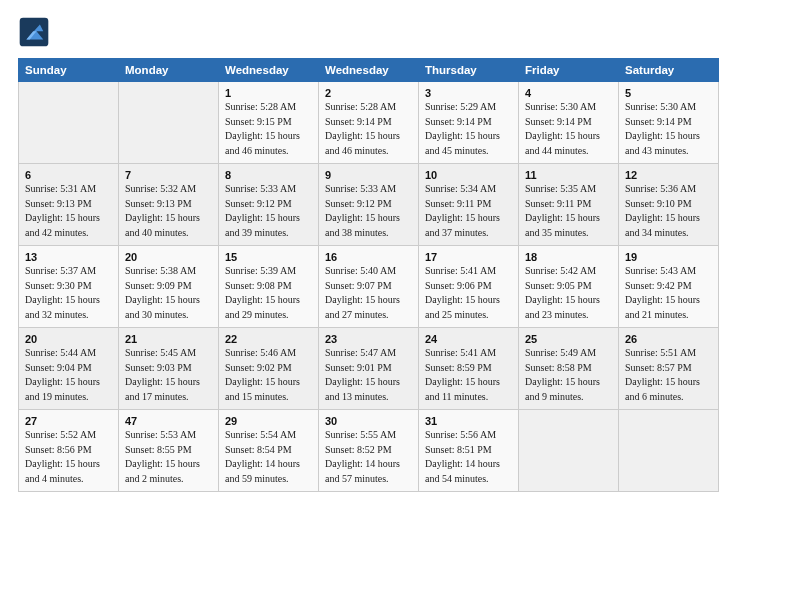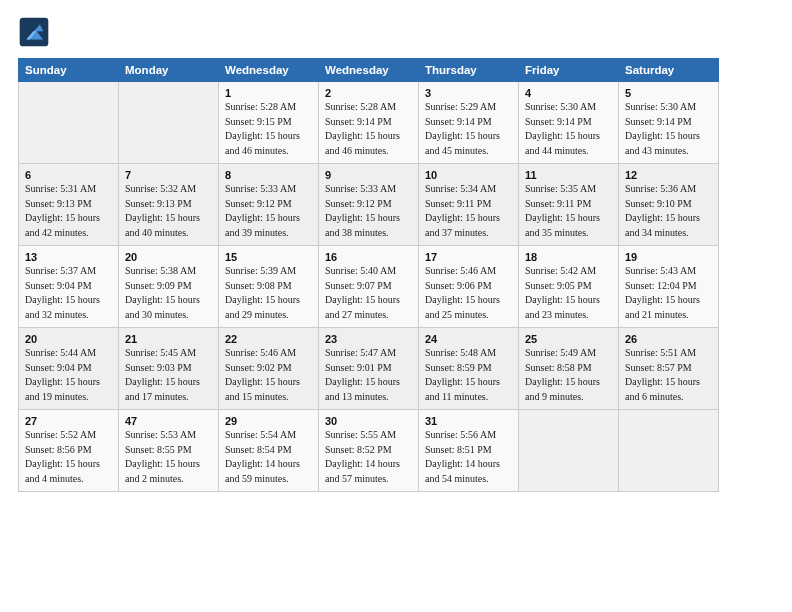--- a/index.html
+++ b/index.html
@@ -217,21 +217,21 @@
             <div class="day-info">Sunrise: 5:36 AM
 Sunset: 9:10 PM
 Daylight: 15 hours
 and 34 minutes.</div>
           </td>
         </tr>
         <tr>
           <td>
             <span class="day-num">13</span>
             <div class="day-info">Sunrise: 5:37 AM
-Sunset: 9:04 PM
+Sunset: 9:30 PM
 Daylight: 15 hours
 and 32 minutes.</div>
           </td>
           <td>
             <span class="day-num">20</span>
             <div class="day-info">Sunrise: 5:38 AM
 Sunset: 9:09 PM
 Daylight: 15 hours
 and 30 minutes.</div>
           </td>
@@ -244,36 +244,36 @@
           </td>
           <td>
             <span class="day-num">16</span>
             <div class="day-info">Sunrise: 5:40 AM
 Sunset: 9:07 PM
 Daylight: 15 hours
 and 27 minutes.</div>
           </td>
           <td>
             <span class="day-num">17</span>
-            <div class="day-info">Sunrise: 5:46 AM
+            <div class="day-info">Sunrise: 5:41 AM
 Sunset: 9:06 PM
 Daylight: 15 hours
 and 25 minutes.</div>
           </td>
           <td>
             <span class="day-num">18</span>
             <div class="day-info">Sunrise: 5:42 AM
 Sunset: 9:05 PM
 Daylight: 15 hours
 and 23 minutes.</div>
           </td>
           <td>
             <span class="day-num">19</span>
             <div class="day-info">Sunrise: 5:43 AM
-Sunset: 12:04 PM
+Sunset: 9:42 PM
 Daylight: 15 hours
 and 21 minutes.</div>
           </td>
         </tr>
         <tr>
           <td>
             <span class="day-num">20</span>
             <div class="day-info">Sunrise: 5:44 AM
 Sunset: 9:04 PM
 Daylight: 15 hours
@@ -295,21 +295,21 @@
           </td>
           <td>
             <span class="day-num">23</span>
             <div class="day-info">Sunrise: 5:47 AM
 Sunset: 9:01 PM
 Daylight: 15 hours
 and 13 minutes.</div>
           </td>
           <td>
             <span class="day-num">24</span>
-            <div class="day-info">Sunrise: 5:48 AM
+            <div class="day-info">Sunrise: 5:41 AM
 Sunset: 8:59 PM
 Daylight: 15 hours
 and 11 minutes.</div>
           </td>
           <td>
             <span class="day-num">25</span>
             <div class="day-info">Sunrise: 5:49 AM
 Sunset: 8:58 PM
 Daylight: 15 hours
 and 9 minutes.</div>

